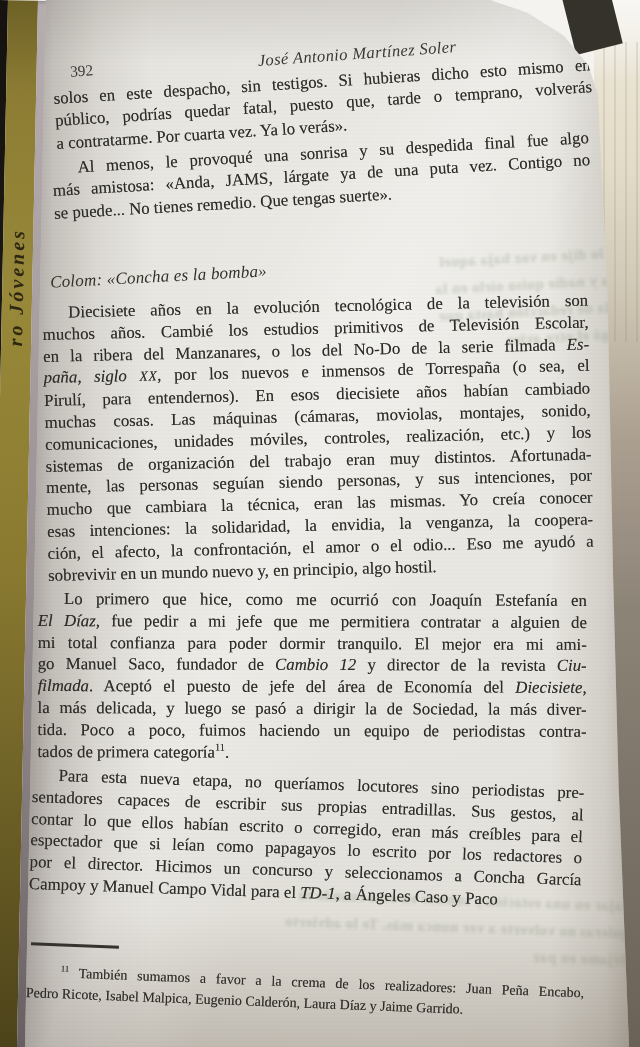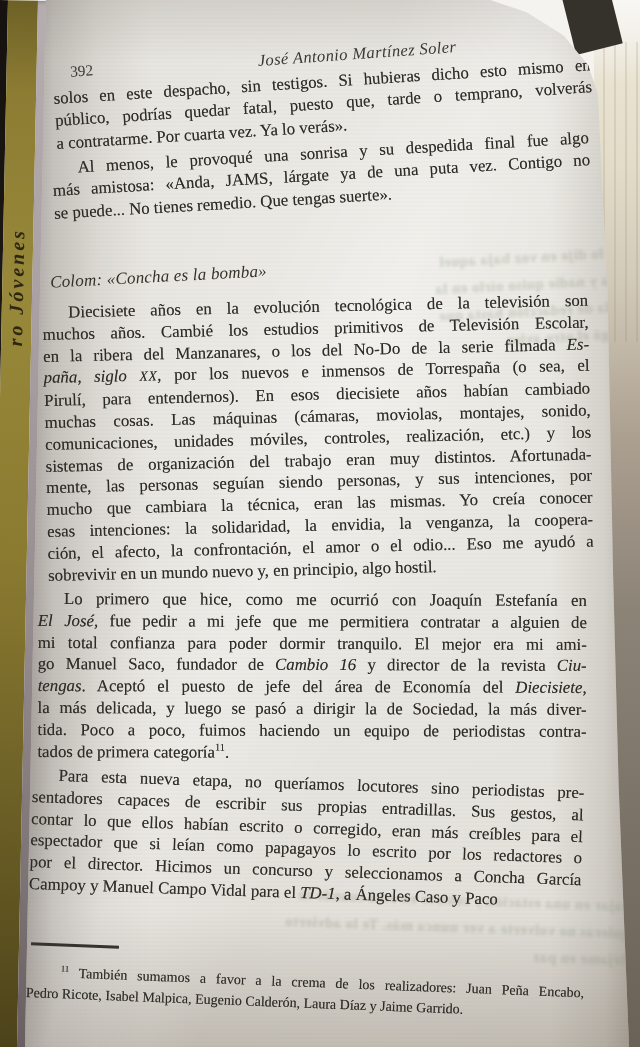--- a/index.html
+++ b/index.html
@@ -165,24 +165,24 @@
       <div class="line">comunicaciones, unidades móviles, controles, realización, etc.) y los</div>
       <div class="line">sistemas de organización del trabajo eran muy distintos. Afortunada-</div>
       <div class="line">mente, las personas seguían siendo personas, y sus intenciones, por</div>
       <div class="line">mucho que cambiara la técnica, eran las mismas. Yo creía conocer</div>
       <div class="line">esas intenciones: la solidaridad, la envidia, la venganza, la coopera-</div>
       <div class="line">ción, el afecto, la confrontación, el amor o el odio... Eso me ayudó a</div>
       <div class="line last">sobrevivir en un mundo nuevo y, en principio, algo hostil.</div>
     </div>
   <div class="para abs" id="p4">
       <div class="line indent">Lo primero que hice, como me ocurrió con Joaquín Estefanía en</div>
-      <div class="line"><i>El José,</i> fue pedir a mi jefe que me permitiera contratar a alguien de</div>
+      <div class="line"><i>El Díaz,</i> fue pedir a mi jefe que me permitiera contratar a alguien de</div>
       <div class="line">mi total confianza para poder dormir tranquilo. El mejor era mi ami-</div>
-      <div class="line">go Manuel Saco, fundador de <i>Cambio 16</i> y director de la revista <i>Ciu-</i></div>
-      <div class="line"><i>tengas</i>. Aceptó el puesto de jefe del área de Economía del <i>Diecisiete,</i></div>
+      <div class="line">go Manuel Saco, fundador de <i>Cambio 12</i> y director de la revista <i>Ciu-</i></div>
+      <div class="line"><i>filmada</i>. Aceptó el puesto de jefe del área de Economía del <i>Diecisiete,</i></div>
       <div class="line">la más delicada, y luego se pasó a dirigir la de Sociedad, la más diver-</div>
       <div class="line">tida. Poco a poco, fuimos haciendo un equipo de periodistas contra-</div>
       <div class="line last">tados de primera categoría<sup>11</sup>.</div>
     </div>
   <div class="para abs" id="p5">
       <div class="line indent">Para esta nueva etapa, no queríamos locutores sino periodistas pre-</div>
       <div class="line">sentadores capaces de escribir sus propias entradillas. Sus gestos, al</div>
       <div class="line">contar lo que ellos habían escrito o corregido, eran más creíbles para el</div>
       <div class="line">espectador que si leían como papagayos lo escrito por los redactores o</div>
       <div class="line">por el director. Hicimos un concurso y seleccionamos a Concha García</div>

